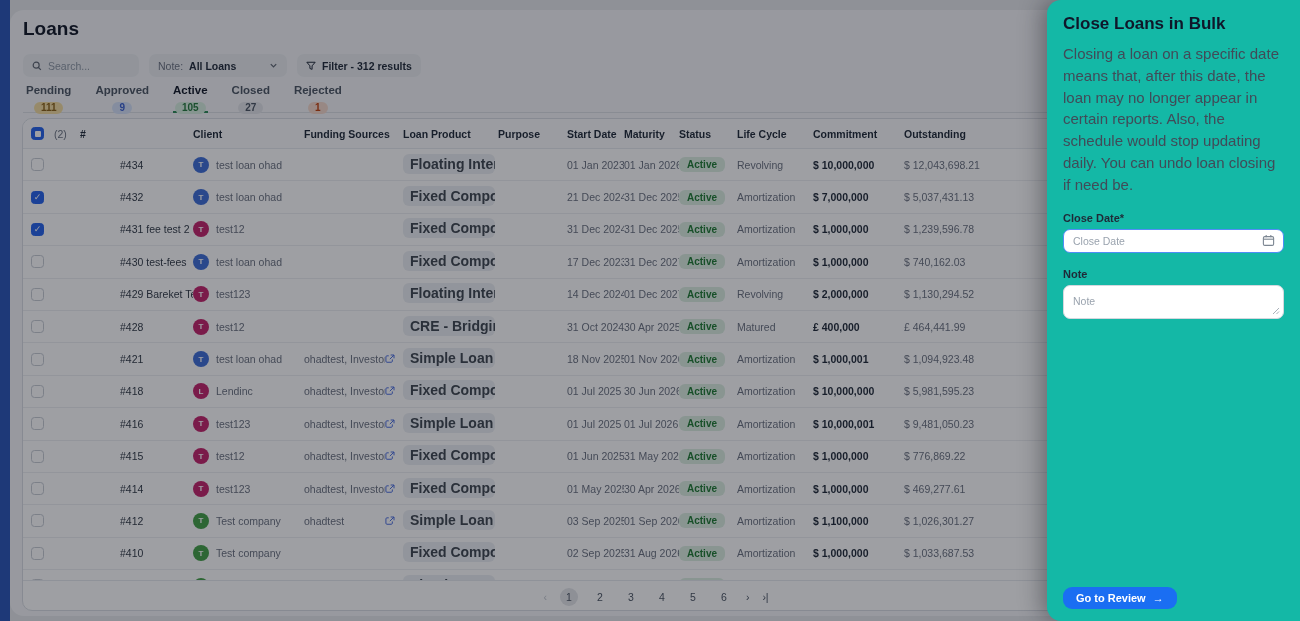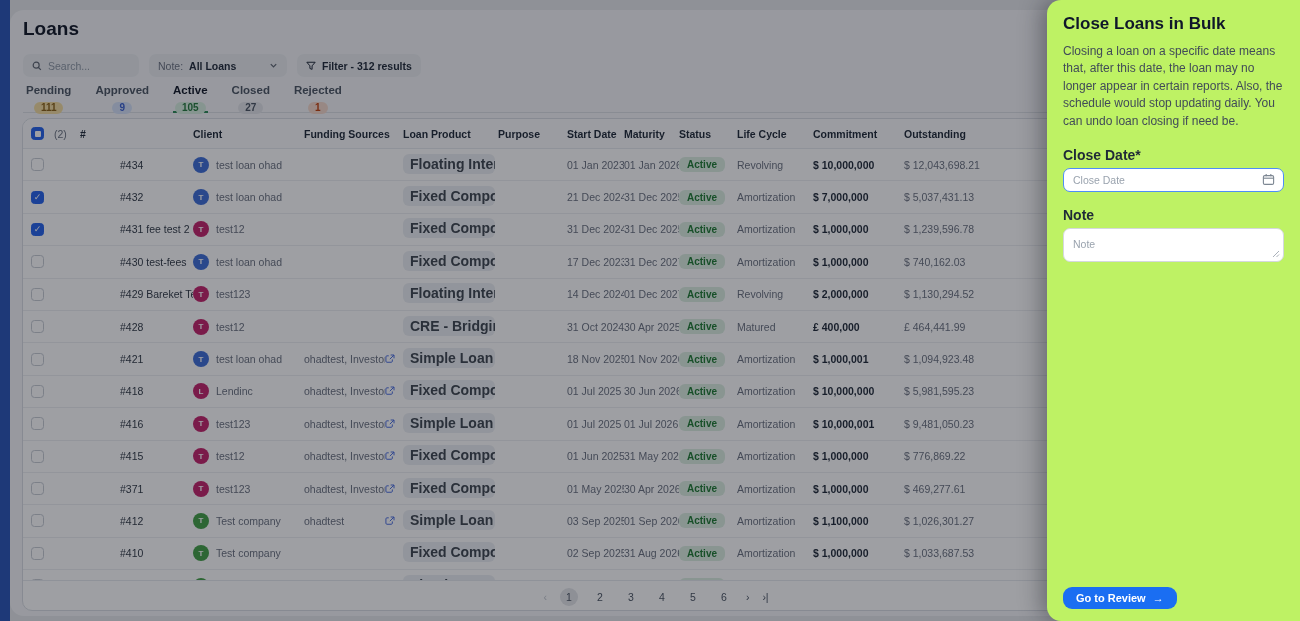--- a/index.html
+++ b/index.html
@@ -61,25 +61,25 @@
   .selcount{color:#6b7280;font-weight:normal;}
   
   .tfoot{height:32px;border-top:1px solid #e7eaee;display:flex;align-items:center;justify-content:center;
          gap:13px;font-size:10.5px;color:#4b5563;flex:0 0 auto;}
   .pg{min-width:18px;height:18px;display:flex;align-items:center;justify-content:center;cursor:pointer;}
   .pg.current{background:#e4e6ea;border-radius:50%;}
   .pg-icon{display:flex;align-items:center;cursor:pointer;}
   .pg-prev{color:#c2c7ce;}
   
   .overlay{position:absolute;inset:0;background:rgba(12,16,24,0.40);z-index:50;}
-  .drawer{position:absolute;right:0;top:0;width:253px;height:621px;background:#bef264;z-index:60;
+  .drawer{position:absolute;right:0;top:0;width:253px;height:621px;background:#14b8a6;z-index:60;
           border-radius:14px 0 0 14px;box-shadow:-6px 0 22px rgba(20,24,32,.38);padding:14px 16px;}
   .drawer h2{margin:0 0 9px 0;font-size:17px;font-weight:bold;color:#0f172a;}
-  .drawer p{margin:0 0 17px 0;font-size:12px;line-height:1.45;color:#414b58;}
-  .field-label{display:block;font-size:14px;font-weight:bold;color:#1f2937;margin:0 0 5px 0;}
+  .drawer p{margin:0 0 17px 0;font-size:15px;line-height:1.45;color:#414b58;}
+  .field-label{display:block;font-size:11px;font-weight:bold;color:#1f2937;margin:0 0 5px 0;}
   .date-input{position:relative;height:24px;border:1.6px solid #4f8df7;border-radius:7px;
               display:flex;align-items:center;padding:0 9px;margin-bottom:15px;background:#fff;}
   .placeholder{color:#9aa3ae;font-size:10.5px;}
   .cal-icon{position:absolute;right:8px;top:4px;}
   .note-area{position:relative;height:34px;border:1px solid #d4d8de;border-radius:7px;
              padding:5px 9px;background:#fff;}
   .resize-icon{position:absolute;right:3px;bottom:3px;}
   .submit-btn{position:absolute;left:16px;bottom:12px;background:#1a6ef2;color:#fff;border:none;
               font-family:inherit;font-size:11px;font-weight:bold;border-radius:9px;padding:5px 13px;
               display:flex;align-items:center;gap:7px;cursor:pointer;}
@@ -374,21 +374,21 @@
     <span class="cell">01 Jun 2025</span>
     <span class="cell">31 May 2026</span>
     <span class="cell"><span class="status-pill">Active</span></span>
     <span class="cell">Amortization</span>
     <span class="cell commit">$ 1,000,000</span>
     <span class="cell">$ 776,869.22</span>
   </div>
           <div class="row grid">
     <span class="cb"></span>
     <span></span>
-    <span class="cell num">#371</span>
+    <span class="cell num">#414</span>
     <span class="cell client-cell">
       <span class="avatar" style="background: rgb(196, 36, 107);">T</span>
       <span class="cell">test123</span>
     </span>
     <span class="cell funding-cell">
       <span class="funding-text">ohadtest, Investor 1</span>
       <svg width="10" height="10" viewBox="0 0 12 12" style="flex:0 0 auto;">
                 <path d="M4.5 2.2 H2.3 C1.6 2.2 1.1 2.7 1.1 3.4 v5.3 c0 .7 .5 1.2 1.2 1.2 h5.3 c.7 0 1.2-.5 1.2-1.2 V6.5" fill="none" stroke="#4c6fe0" stroke-width="1.2"></path>
                 <path d="M6.8 1.2 h4 v4 M10.8 1.2 L5.8 6.2" fill="none" stroke="#4c6fe0" stroke-width="1.2"></path>
               </svg>

